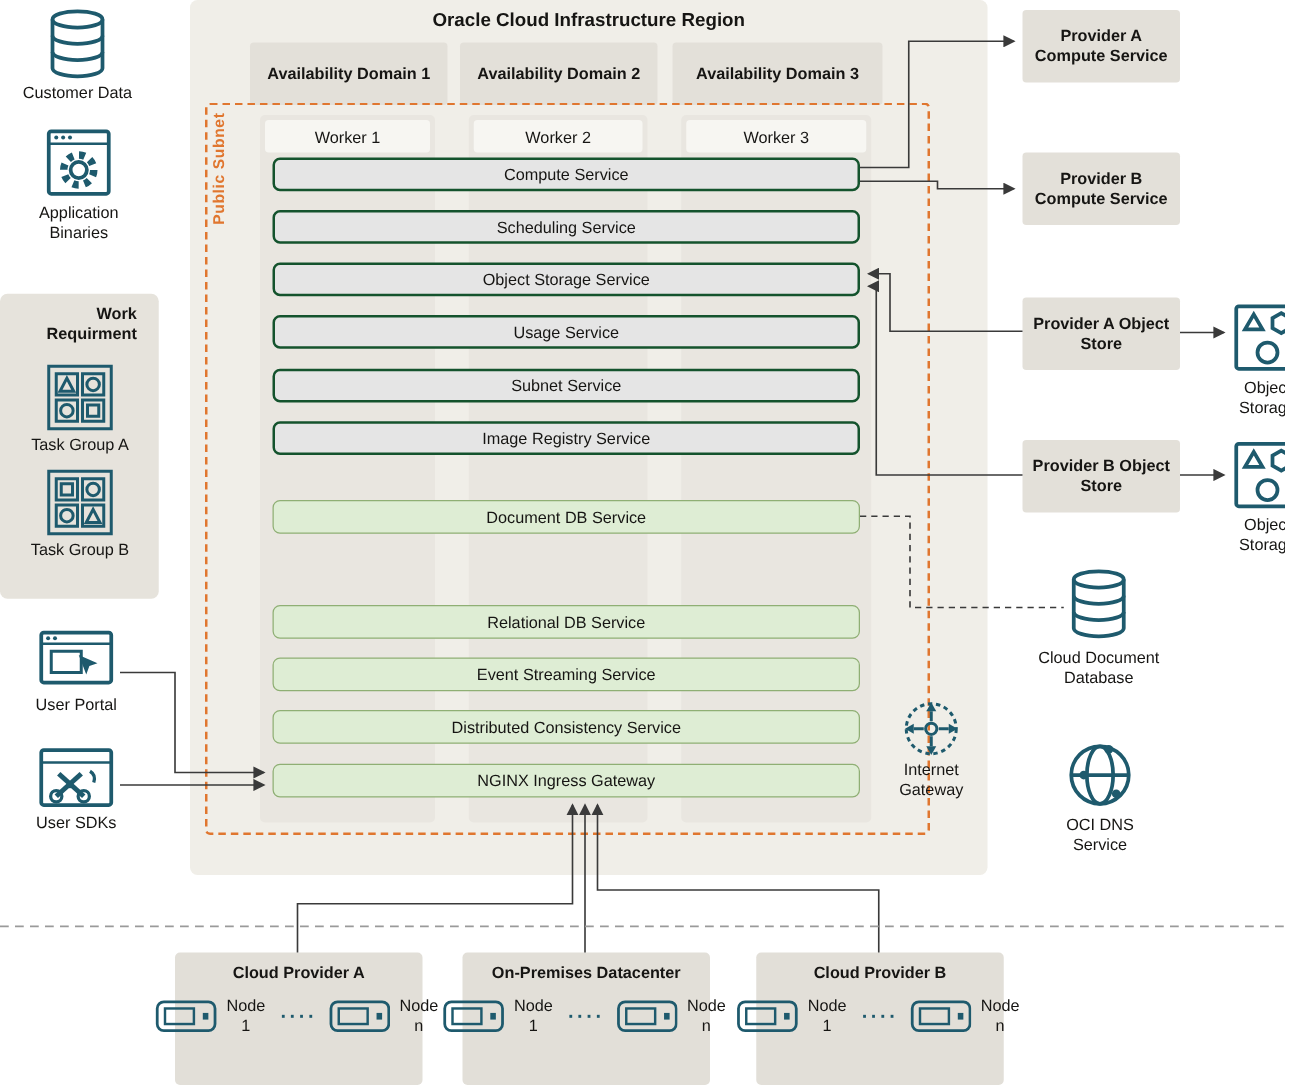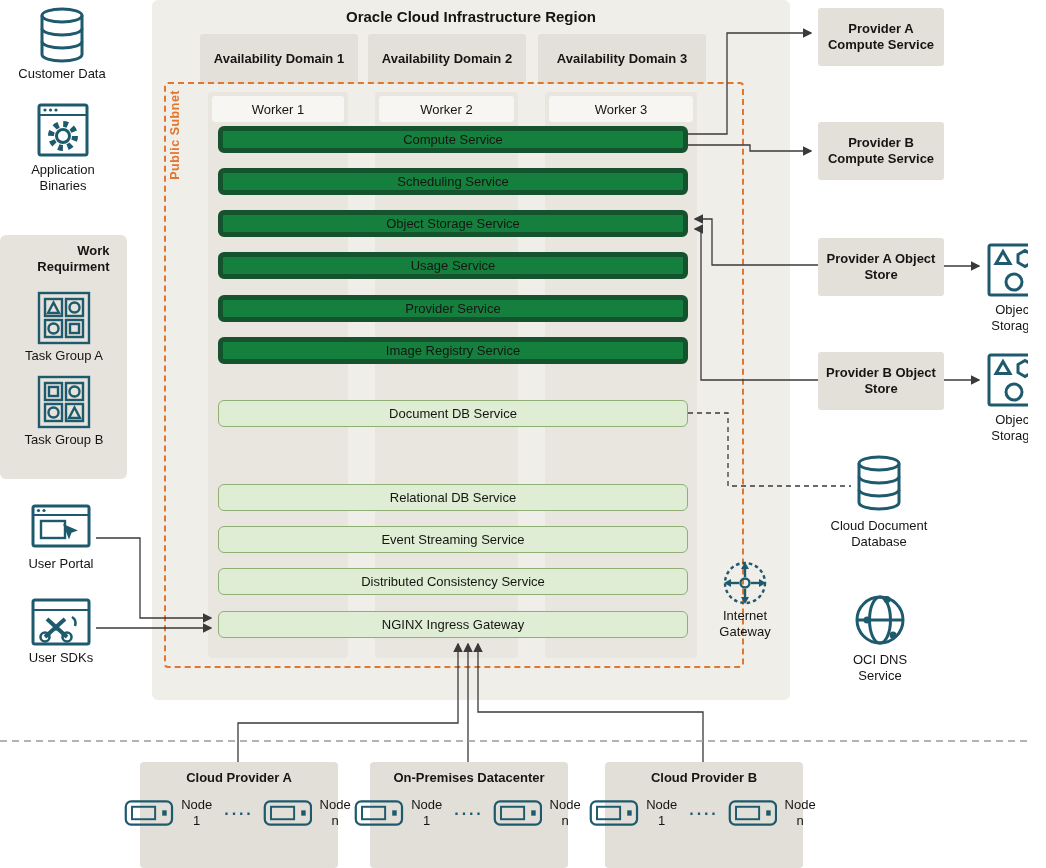--- a/index.html
+++ b/index.html
@@ -10,21 +10,21 @@
   .region-title { font-weight:bold; font-size:15px; text-align:center; }
   .graybox { background:#E3E0D9; border-radius:3px; display:flex; align-items:center; justify-content:center;
              text-align:center; font-weight:bold; font-size:13px; line-height:1.25; padding:3px; }
   .subnet { border:2px dashed #E0762F; border-radius:4px; }
   .subnet-lbl { color:#E0762F; font-weight:bold; font-size:12.5px; writing-mode:vertical-rl; transform:rotate(180deg); letter-spacing:0.5px; }
   .worker { background:#E9E6E0; border-radius:4px; }
   .worker-head { margin:4px; height:26px; background:#F7F6F2; border-radius:3px; display:flex;
                  align-items:center; justify-content:center; font-size:13px; }
   .bar { left:218px; width:470px; height:27px; border-radius:6px; display:flex; align-items:center;
          justify-content:center; font-size:13px; }
-  .bar.blue  { background:#15803d; border:5px solid #14532d;text-align:right; }
+  .bar.blue  { background:#e5e5e5; border:2px solid #14532d;text-align:right; }
   .bar.green { background:#DEEDD4; border:1px solid #8FAF74; }
   .lbl { font-size:13px; text-align:center; line-height:1.22; }
   .bottom-box { background:#E2DFD8; border-radius:4px; text-align:center; }
   .bb-title { font-weight:bold; font-size:13px; padding-top:8px; }
   .node-row { display:flex; justify-content:center; align-items:flex-start; gap:9px; margin-top:12px; }
   .node { display:flex; flex-direction:row; align-items:center; gap:4px; }
   .node-dots { color:#1E5A6D; font-weight:bold; font-size:16px; margin-top:8px; letter-spacing:2px; }
   .work-panel { background:#E6E3DC; border-radius:6px; }
   .work-title { font-weight:bold; font-size:13px; text-align:right; line-height:1.25; width:92px; margin:8px auto 0; }
   svg.icon { display:block; }
@@ -52,21 +52,21 @@
     <div class="worker-head">Worker 2</div>
   </div>
   <div class="abs worker" style="left:545px;top:92px;width:152px;height:566px">
     <div class="worker-head">Worker 3</div>
   </div>
 
   <div class="abs bar blue" style="top:126px">Compute Service</div>
   <div class="abs bar blue" style="top:168px">Scheduling Service</div>
   <div class="abs bar blue" style="top:210px">Object Storage Service</div>
   <div class="abs bar blue" style="top:252px">Usage Service</div>
-  <div class="abs bar blue" style="top:295px">Provider Service</div>
+  <div class="abs bar blue" style="top:295px">Subnet Service</div>
   <div class="abs bar blue" style="top:337px">Image Registry Service</div>
 
   <div class="abs bar green" style="top:400px">Document DB Service</div>
   <div class="abs bar green" style="top:484px">Relational DB Service</div>
   <div class="abs bar green" style="top:526px">Event Streaming Service</div>
   <div class="abs bar green" style="top:568px">Distributed Consistency Service</div>
   <div class="abs bar green" style="top:611px">NGINX Ingress Gateway</div>
 
   <svg class="abs icon" style="left:722px;top:560px" width="46" height="46" viewBox="0 0 46 46">
     <g fill="none" stroke="#1E5A6D" stroke-width="2.4">

